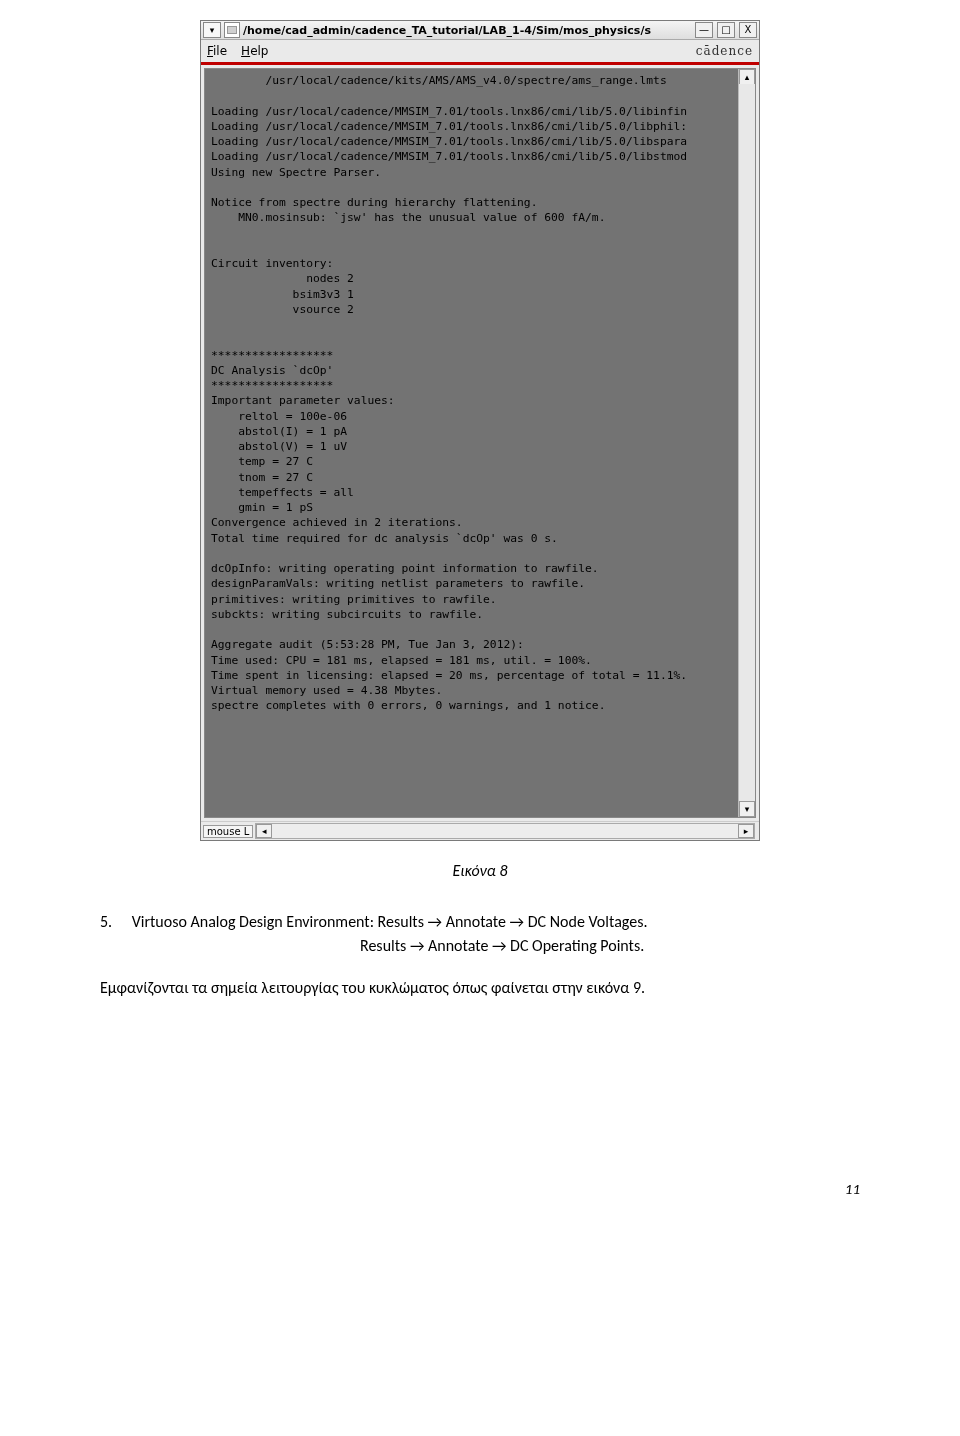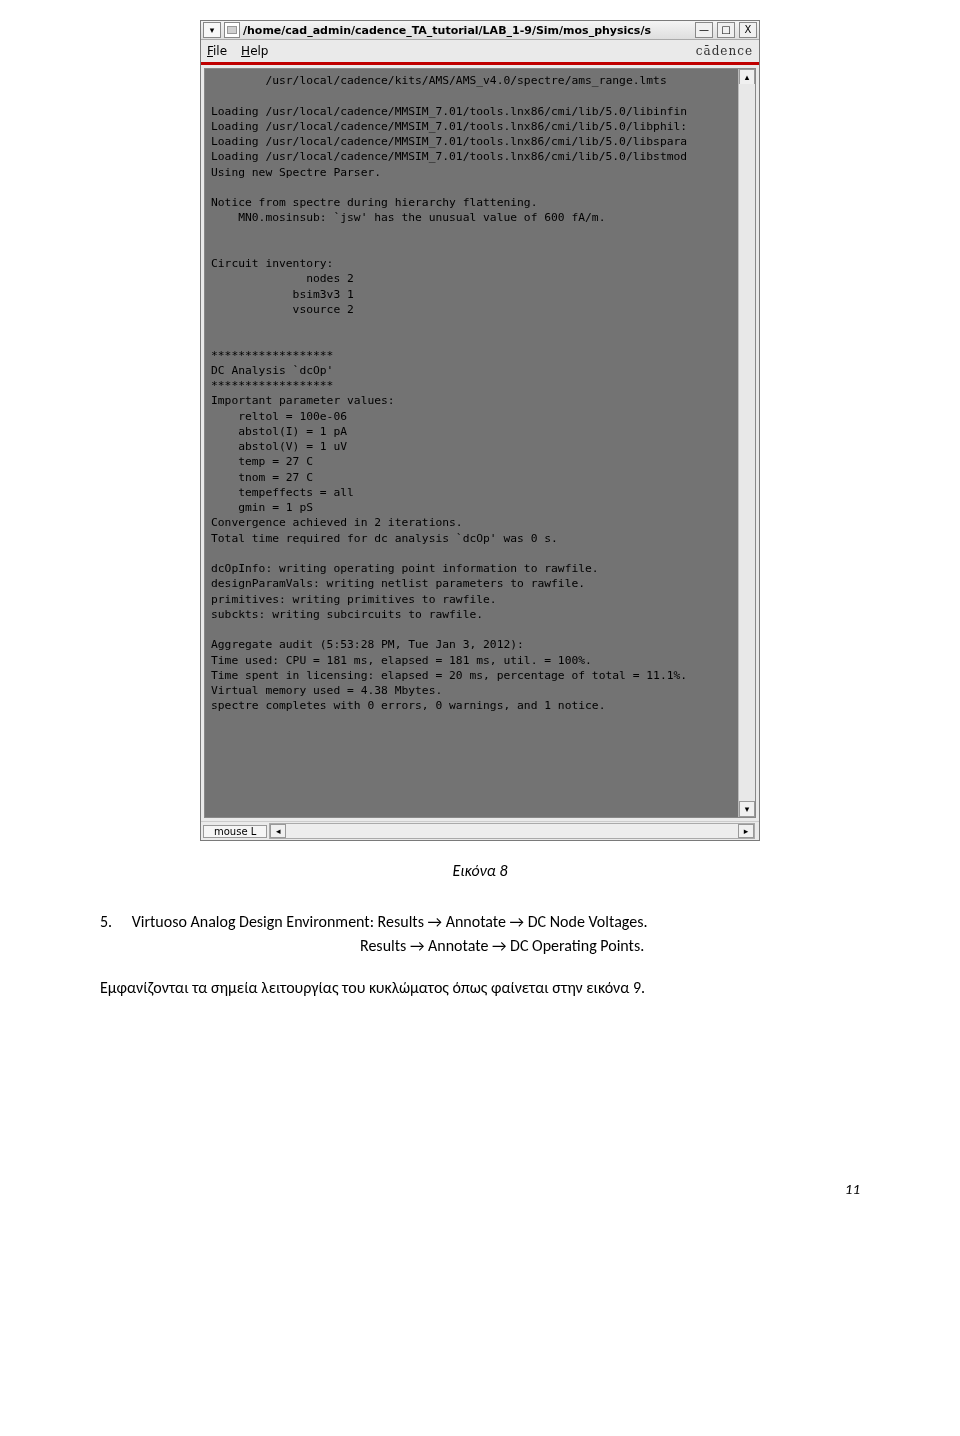--- a/index.html
+++ b/index.html
@@ -150,21 +150,21 @@
     align-items:center;
     background:#eaeaea;
     border-top:1px solid #ccc;
     height:18px;
     padding:0 2px;
   }
   .status-mouse {
     border:1px solid #999;
     background:#f5f5f5;
     font-size:10px;
-    padding:0 10px;
+    padding:0 3px;
   }
   .status-hscroll {
     flex:1;
     margin:0 2px;
     height:14px;
     border:1px solid #aaa;
     background:#ededed;
     position:relative;
   }
   .status-hscroll .harrow {
@@ -207,21 +207,21 @@
 <body>
 
 <div class="page">
 
   <div class="window-container">
     <div class="window">
 
       <div class="titlebar">
         <span class="dropdown-btn">▾</span>
         <span class="app-icon"></span>
-        <span class="title-text">/home/cad_admin/cadence_TA_tutorial/LAB_1-9/Sim/mos_physics/s</span>
+        <span class="title-text">/home/cad_admin/cadence_TA_tutorial/LAB_1-4/Sim/mos_physics/s</span>
         <span class="win-btn">—</span>
         <span class="win-btn">□</span>
         <span class="win-btn">X</span>
       </div>
 
       <div class="menubar">
         <span class="menu-item"><u>F</u>ile</span>
         <span class="menu-item"><u>H</u>elp</span>
         <span class="brand">cādence</span>
       </div>

